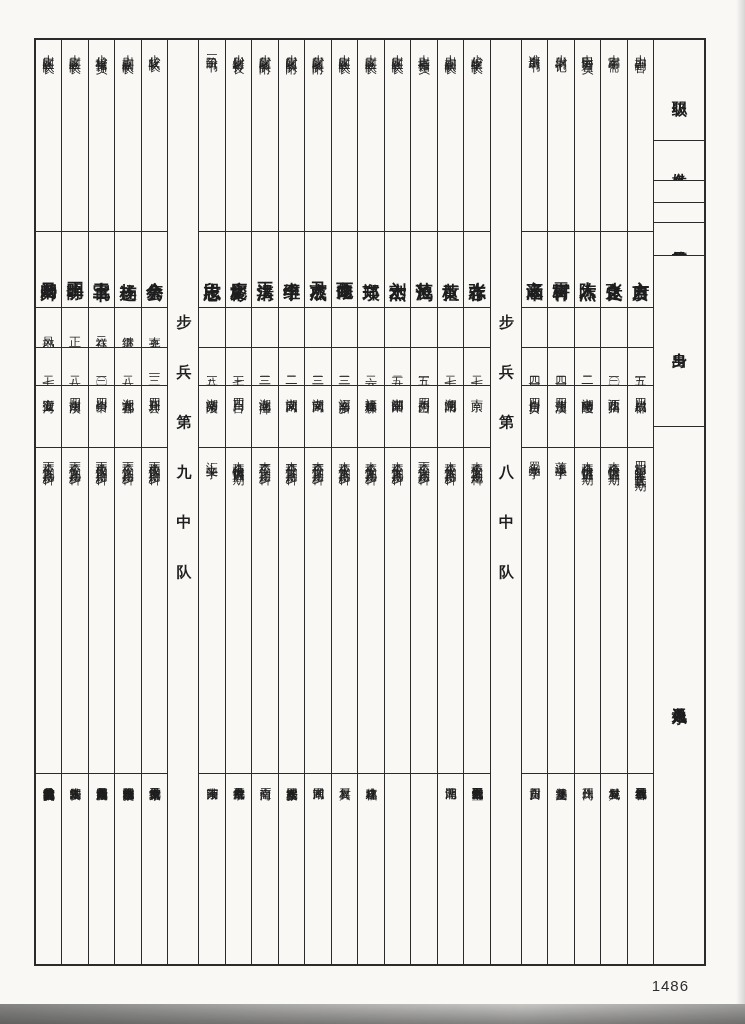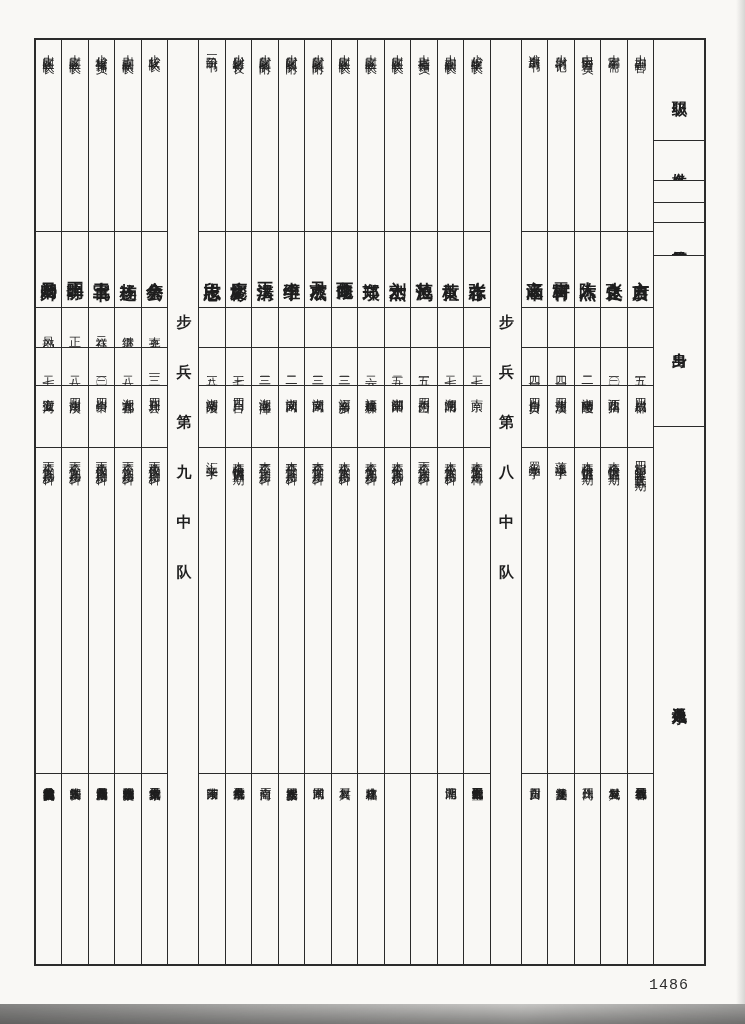--- a/index.html
+++ b/index.html
@@ -68,21 +68,21 @@
   .head-inner{
     writing-mode:vertical-rl;text-orientation:upright;
     display:flex;justify-content:space-evenly;align-items:center;
     width:100%;height:100%;
     font-size:15px;font-weight:600;white-space:nowrap;line-height:1;
   }
   
   .page-number{
     position:absolute;right:56px;bottom:30px;
     font-size:15px;letter-spacing:1px;color:#2d2d2d;
-    font-family:Liberation Mono, monospace;
+    font-family:Liberation Sans, sans-serif;
   }
   
   .edge-shadow-bottom{
     position:absolute;left:0;right:0;bottom:0;height:20px;
     background:
       linear-gradient(to right, rgba(10,10,10,.65) 0%, rgba(40,40,40,.5) 35%, rgba(60,60,60,.35) 70%, rgba(30,30,30,.55) 100%),
       linear-gradient(to bottom, rgba(0,0,0,0), rgba(0,0,0,.5));
     background-blend-mode:multiply;
     opacity:.75;
   }

